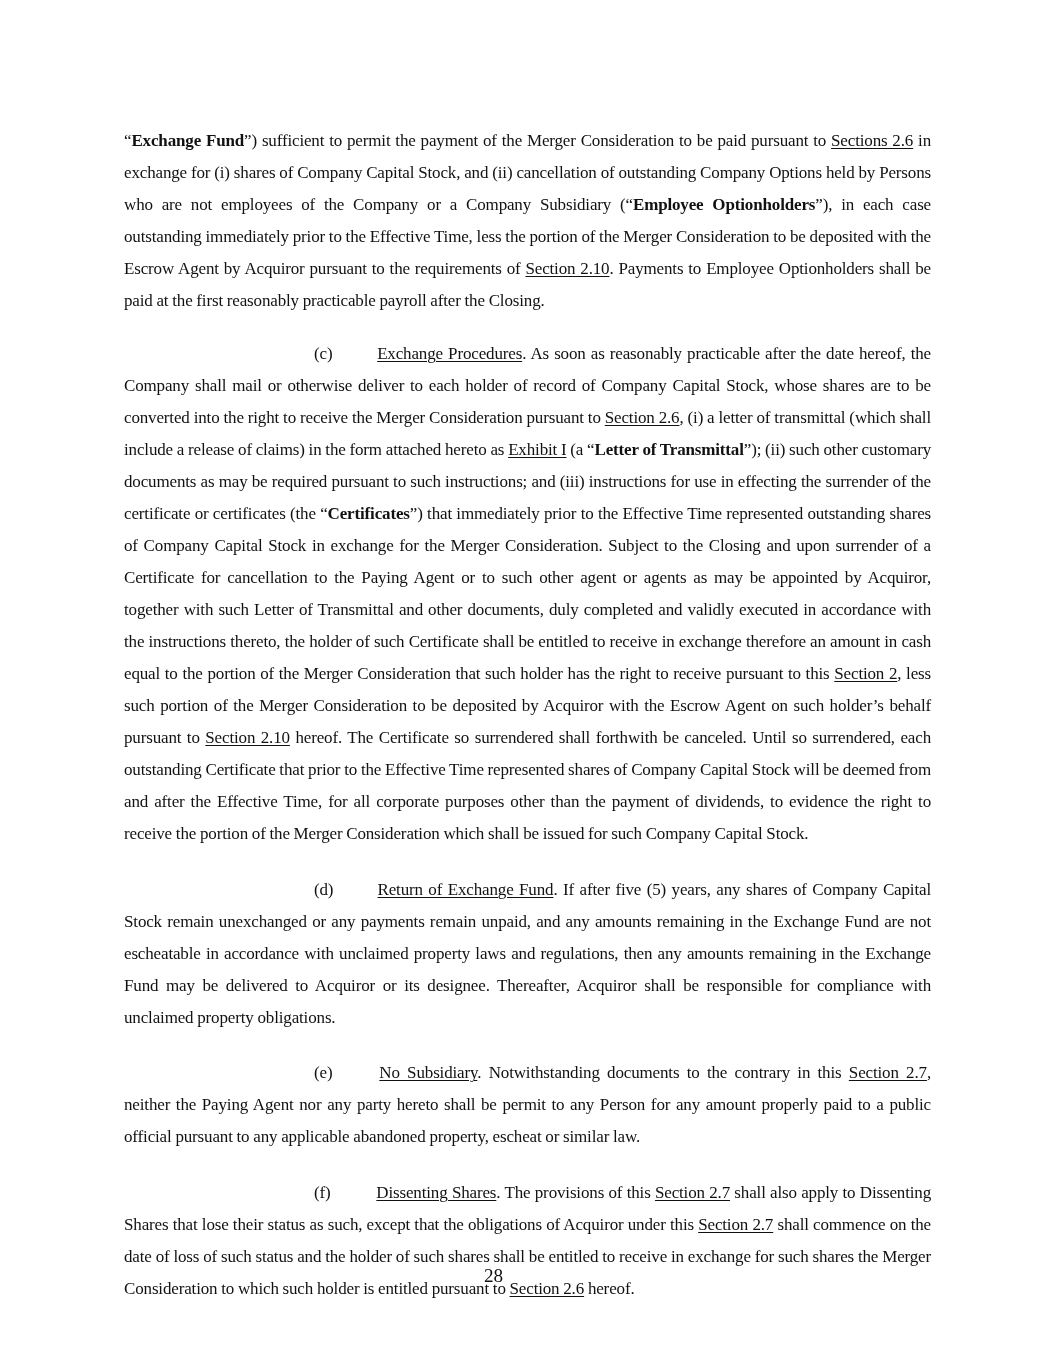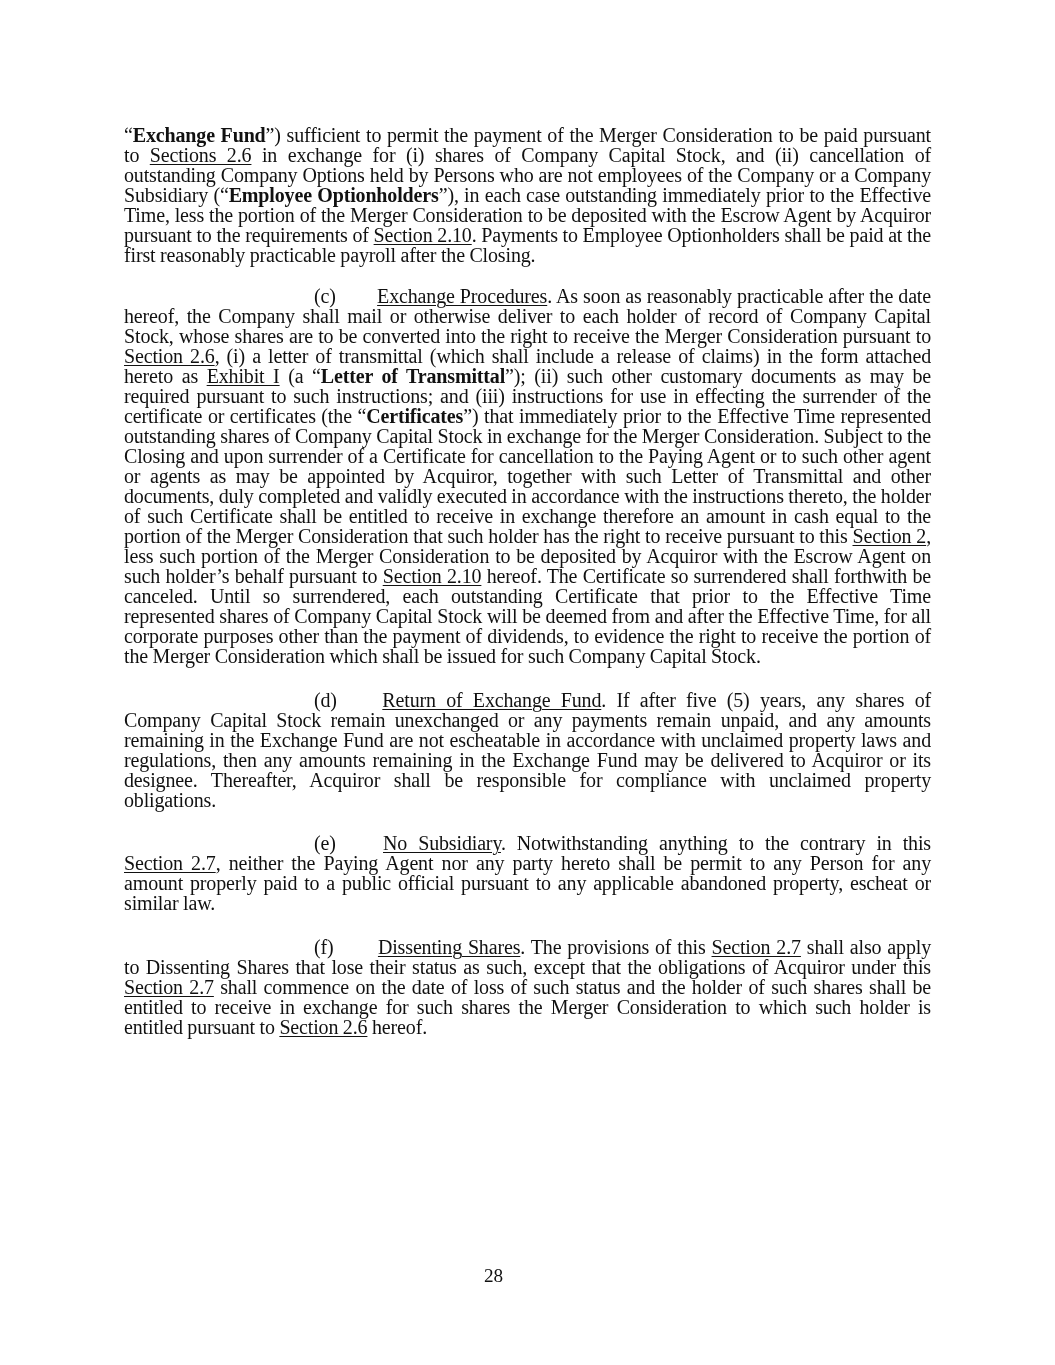--- a/index.html
+++ b/index.html
@@ -15,22 +15,22 @@
       font-family: "Liberation Serif", "DejaVu Serif", serif;
       color: #111111;
     }
     .page {
       position: absolute;
       left: 124px;
       top: 125px;
       width: 807px;
     }
     .para {
-      font-size: 20px;
-      line-height: 20px;
+      font-size: 17px;
+      line-height: 32px;
       text-align: justify;
       margin: 0 0 23.7px 0;
       letter-spacing: -0.15px;
       word-spacing: -0.3px;
     }
     .para.first { margin-bottom: 21px; }
     .indent-num {
       display: inline-block;
       margin-left: 190px;
       width: 58px;
@@ -57,21 +57,21 @@
   <p class="para">
     <span class="indent-num">(c)</span>
   <span class="u">Exchange Procedures</span><span>.  As soon as reasonably practicable after the date hereof, the Company shall mail or otherwise deliver to each holder of record of Company Capital Stock, whose shares are to be converted into the right to receive the Merger Consideration pursuant to </span><span class="u">Section 2.6</span><span>, (i) a letter of transmittal (which shall include a release of claims) in the form attached hereto as </span><span class="u">Exhibit I</span><span> (a “</span><span class="b">Letter of Transmittal</span><span>”); (ii) such other customary documents as may be required pursuant to such instructions; and (iii) instructions for use in effecting the surrender of the certificate or certificates (the “</span><span class="b">Certificates</span><span>”) that immediately prior to the Effective Time represented outstanding shares of Company Capital Stock in exchange for the Merger Consideration.  Subject to the Closing and upon surrender of a Certificate for cancellation to the Paying Agent or to such other agent or agents as may be appointed by Acquiror, together with such Letter of Transmittal and other documents, duly completed and validly executed in accordance with the instructions thereto, the holder of such Certificate shall be entitled to receive in exchange therefore an amount in cash equal to the portion of the Merger Consideration that such holder has the right to receive pursuant to this </span><span class="u">Section 2</span><span>, less such portion of the Merger Consideration to be deposited by Acquiror with the Escrow Agent on such holder’s behalf pursuant to </span><span class="u">Section 2.10</span><span> hereof.  The Certificate so surrendered shall forthwith be canceled.  Until so surrendered, each outstanding Certificate that prior to the Effective Time represented shares of Company Capital Stock will be deemed from and after the Effective Time, for all corporate purposes other than the payment of dividends, to evidence the right to receive the portion of the Merger Consideration which shall be issued for such Company Capital Stock.</span></p>
 
   <p class="para">
     <span class="indent-num">(d)</span>
   <span class="u">Return of Exchange Fund</span><span>.  If after five (5) years, any shares of Company Capital Stock remain unexchanged or any payments remain unpaid, and any amounts remaining in the Exchange Fund are not escheatable in accordance with unclaimed property laws and regulations, then any amounts remaining in the Exchange Fund may be delivered to Acquiror or its designee.  Thereafter, Acquiror shall be responsible for compliance with unclaimed property obligations.</span></p>
 
   <p class="para">
     <span class="indent-num">(e)</span>
-  <span class="u">No Subsidiary</span><span>.  Notwithstanding anything to the contrary in this </span><span class="u">Section 2.7</span><span>, neither the Paying Agent nor any party hereto shall be permit to any Person for any amount properly paid to a public official pursuant to any applicable abandoned property, escheat or similar law.</span></p>
+  <span class="u">No Subsidiary</span><span>.  Notwithstanding documents to the contrary in this </span><span class="u">Section 2.7</span><span>, neither the Paying Agent nor any party hereto shall be permit to any Person for any amount properly paid to a public official pursuant to any applicable abandoned property, escheat or similar law.</span></p>
 
   <p class="para">
     <span class="indent-num">(f)</span>
   <span class="u">Dissenting Shares</span><span>.  The provisions of this </span><span class="u">Section 2.7</span><span> shall also apply to Dissenting Shares that lose their status as such, except that the obligations of Acquiror under this </span><span class="u">Section 2.7</span><span> shall commence on the date of loss of such status and the holder of such shares shall be entitled to receive in exchange for such shares the Merger Consideration to which such holder is entitled pursuant to </span><span class="u">Section 2.6</span><span> hereof.</span></p>
 
 </div>
 
 <div class="page-number">28</div>
 
 </body></html>

